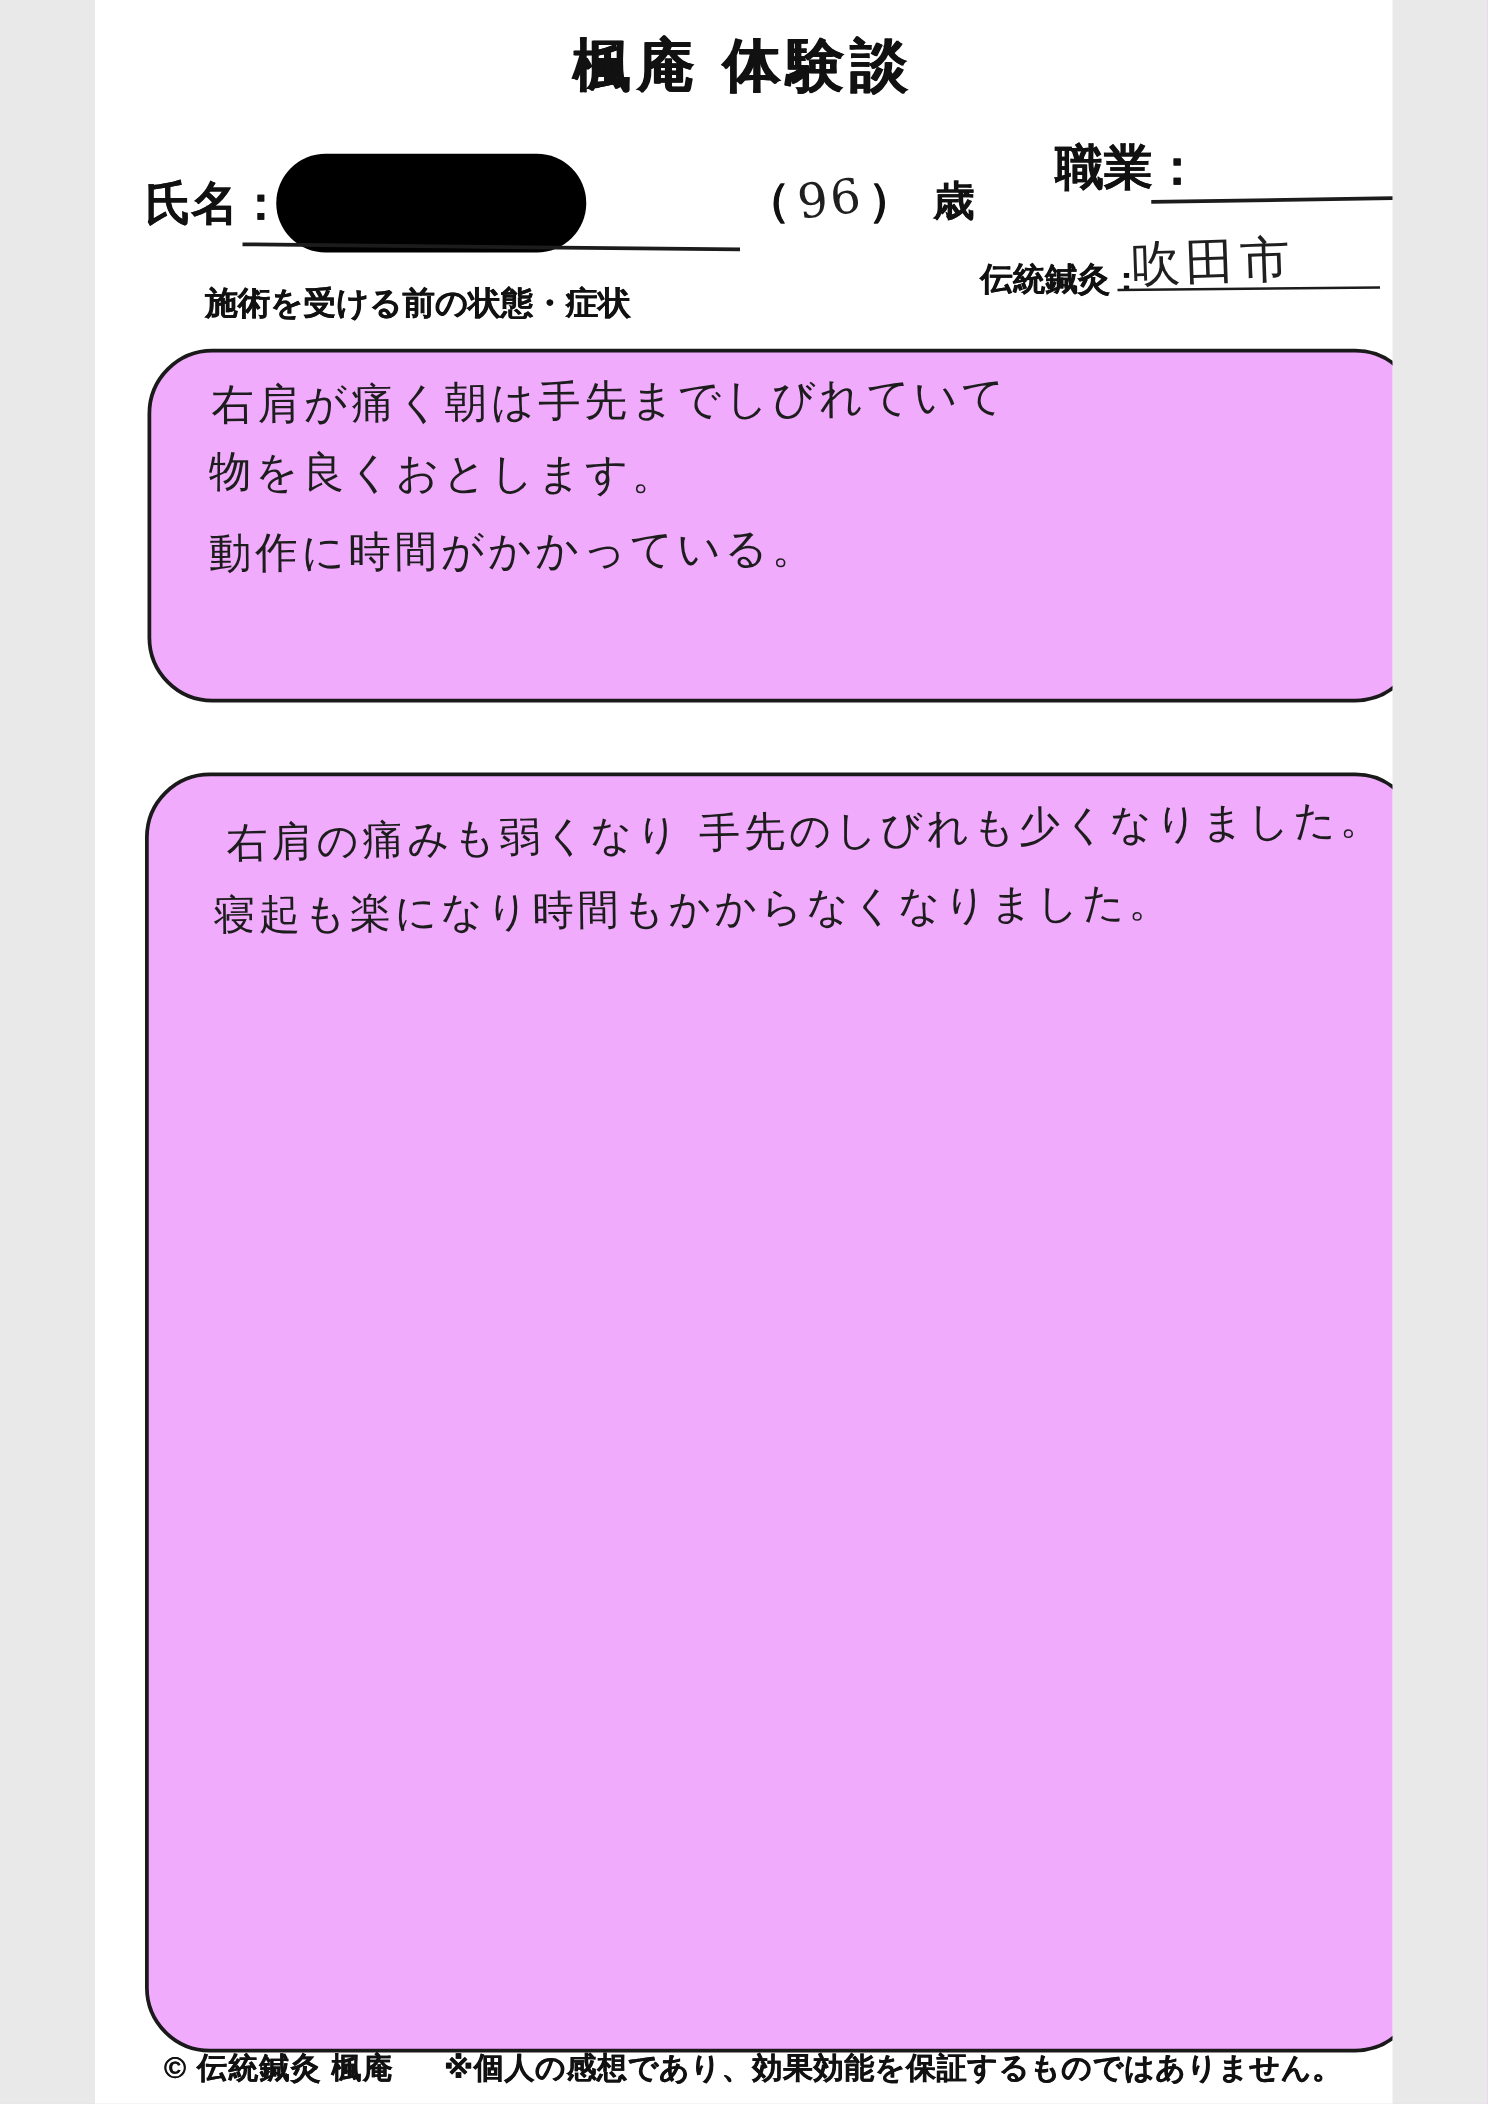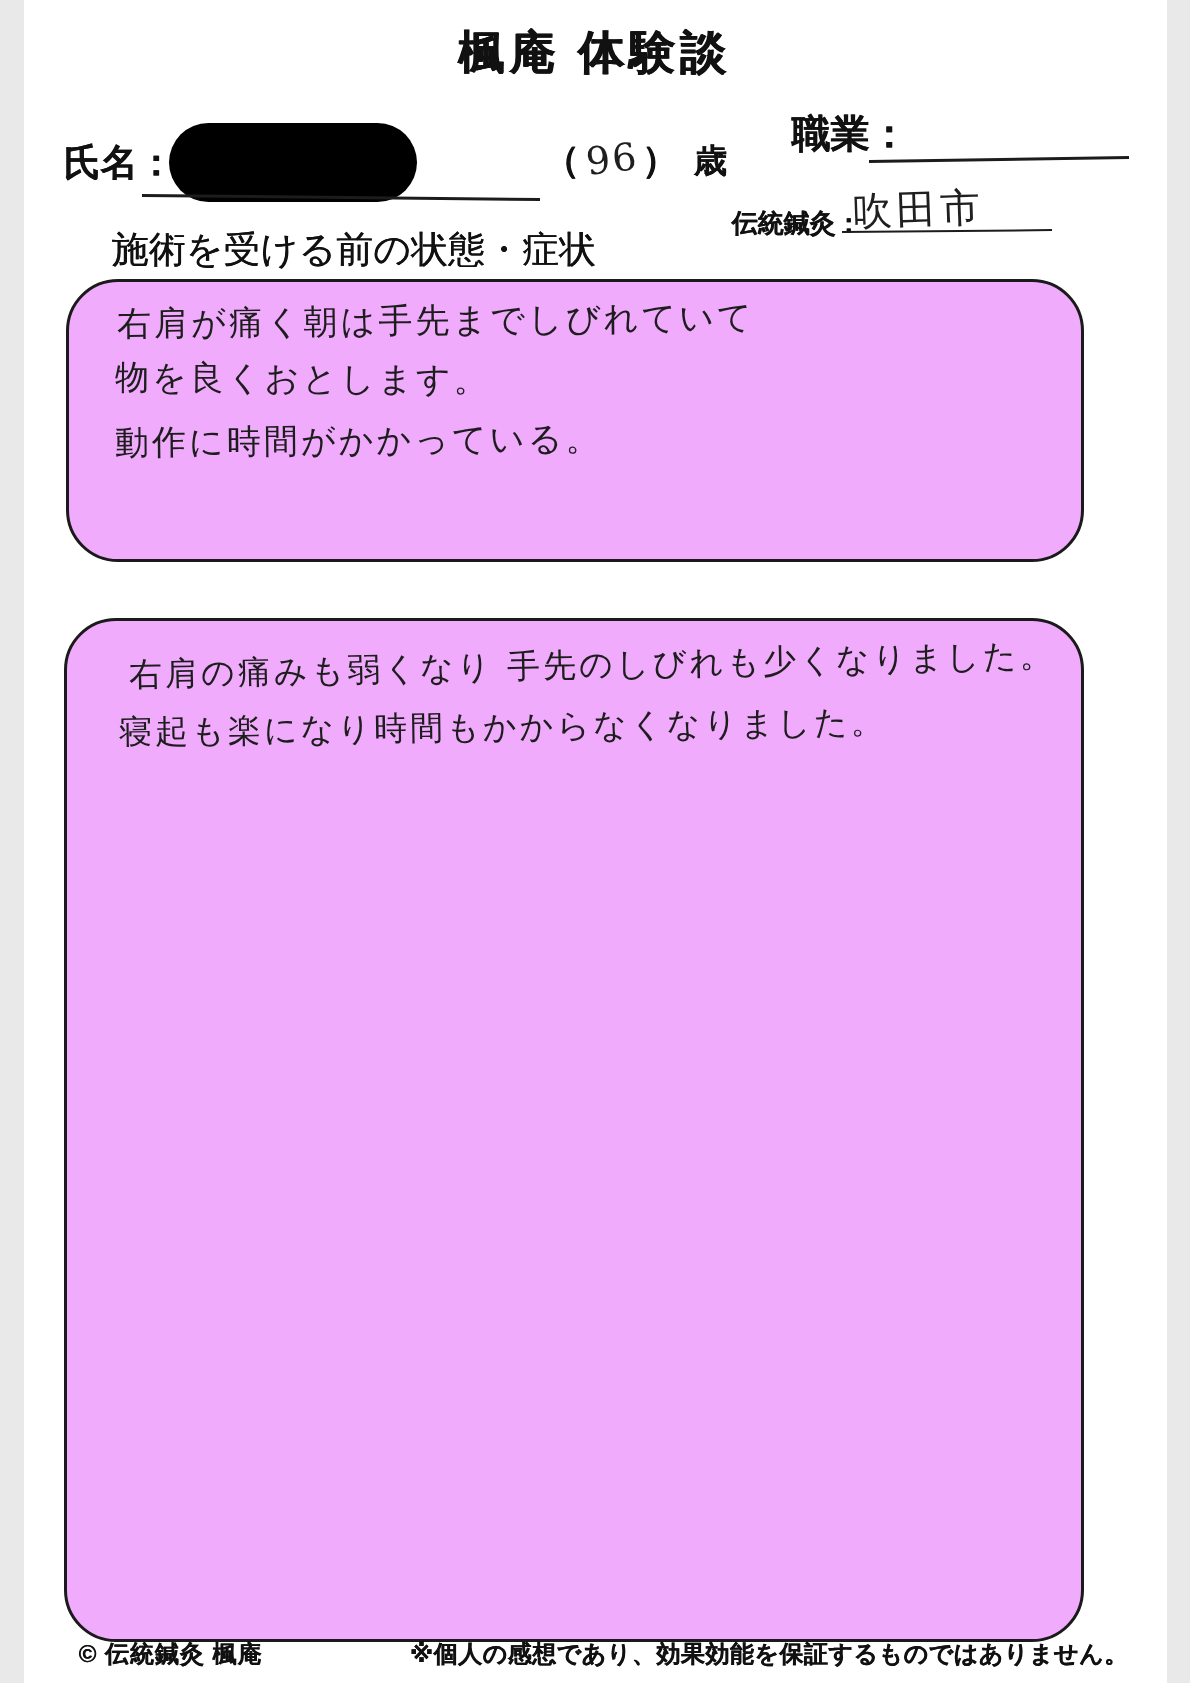--- a/index.html
+++ b/index.html
@@ -1,21 +1,21 @@
 <!DOCTYPE html>
 <html><head>
 <meta charset="utf-8">
 <style>
   * { margin: 0; padding: 0; box-sizing: border-box; }
   html, body { background: #e9e9e9; }
   body { font-family: "Liberation Sans", "DejaVu Sans", sans-serif; color: #111; }
 
   .page {
     position: relative;
-    width: 1143px;
+    width: 1038px;
     height: 1683px;
     margin: 0 auto;
     background: #ffffff;
     overflow: hidden;
   }
 
   
   .title {
     position: absolute;
     top: 22px; left: 0;
@@ -74,22 +74,22 @@
     position: absolute; left: 828px; top: 182px;
     font-size: 40px;
     transform: rotate(-2deg);
     letter-spacing: 4px;
   }
 
   
   .section-heading {
     position: absolute;
     left: 88px;
-    font-size: 37px;
-    font-weight: 400;
+    font-size: 26px;
+    font-weight: 700;
     text-shadow: 0.4px 0 currentColor;
   }
   .heading-before { top: 225px; }
   .heading-after  { top: 564px; }
 
   
   .box {
     position: absolute;
     border: 3px solid #1a1a1a;
     border-radius: 52px;
@@ -121,25 +121,26 @@
     font-weight: 400;
     color: #1b1b1b;
     letter-spacing: 1px;
   }
 
   
   .footer {
     position: absolute;
     left: 40px; right: 38px; top: 1638px;
     display: flex;
-    justify-content: space-between;
+    justify-content: flex-start;
     align-items: baseline;
     font-size: 24px;
     font-weight: 800;
     text-shadow: 0.4px 0 currentColor;
+    gap: 40px;
   }
   .footer .copyright { letter-spacing: 1px; padding-left: 15px; }
   .footer .disclaimer { letter-spacing: 0.5px; }
 </style>
 </head>
 <body>
 
 <div class="page">
 
   <h1 class="title">楓庵 体験談</h1>

